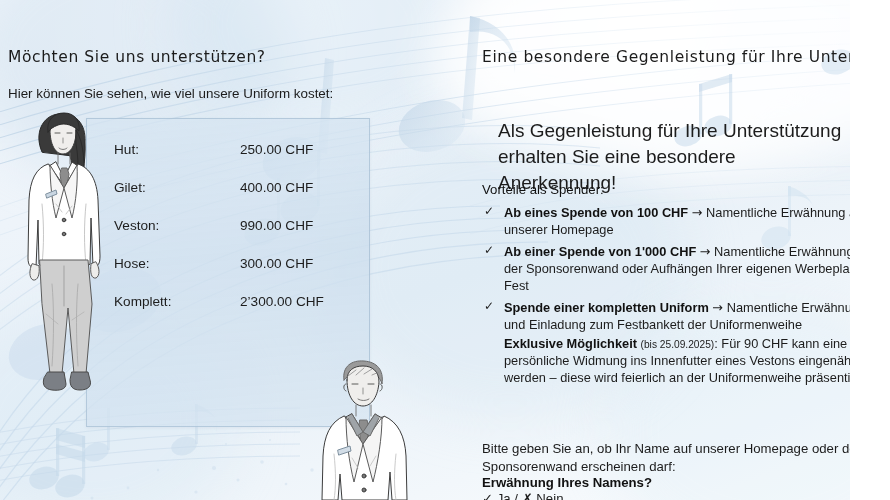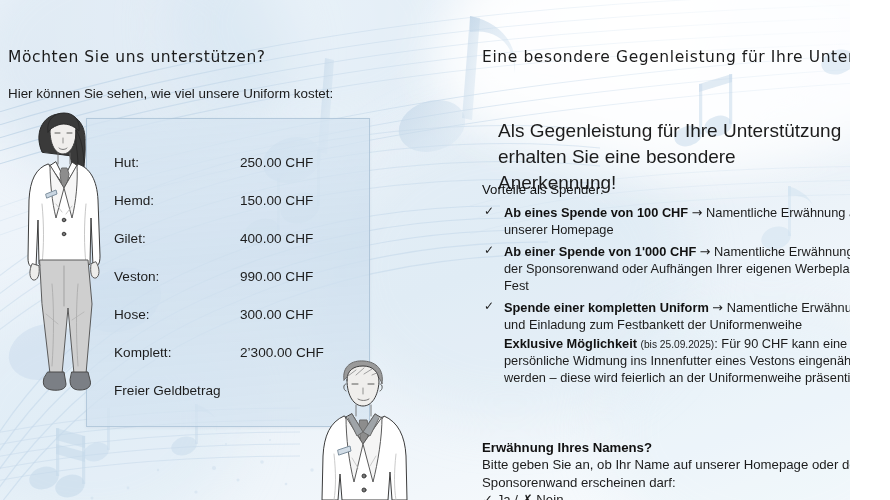--- a/index.html
+++ b/index.html
@@ -51,21 +51,21 @@
   #left-sub{position:absolute;left:0;top:38px;font-size:13.4px;color:#1c1c1c;white-space:nowrap;}
 
   
   #price-panel{
     position:absolute;left:86px;top:118px;width:282px;height:307px;
     background:linear-gradient(175deg,rgba(214,229,242,.72) 0%,rgba(206,223,238,.80) 45%,rgba(213,228,241,.72) 100%);
     border:1px solid rgba(150,176,200,.55);
     box-shadow:0 1px 3px rgba(120,150,180,.13);
   }
   #price-list{
-    position:absolute;left:114px;top:155px;width:260px;
+    position:absolute;left:114px;top:142px;width:260px;
   }
   .price-row{
     display:flex;height:38px;align-items:flex-start;
     font-size:13.6px;color:#1d1d1d;
   }
   .price-label{width:108px;flex:0 0 108px;}
   .price-value{flex:1;text-align:left;padding-left:18px;}
   .price-row.single .price-label{width:auto;flex:none;white-space:nowrap;}
 
   
@@ -348,41 +348,34 @@
     <div id="left-heading" class="heading">Möchten Sie uns unterstützen?</div>
     <div id="left-sub">Hier können Sie sehen, wie viel unsere Uniform kostet:</div>
   </div>
 
   <div id="price-list">
     <div class="price-row">
       <span class="price-label">Hut:</span>
       <span class="price-value">250.00 CHF</span>
     </div>
     <div class="price-row">
-      <span class="price-label">Hemd:</span>
-      <span class="price-value">150.00 CHF</span>
-    </div>
-    <div class="price-row">
       <span class="price-label">Gilet:</span>
       <span class="price-value">400.00 CHF</span>
     </div>
     <div class="price-row">
       <span class="price-label">Veston:</span>
       <span class="price-value">990.00 CHF</span>
     </div>
     <div class="price-row">
       <span class="price-label">Hose:</span>
       <span class="price-value">300.00 CHF</span>
     </div>
     <div class="price-row">
       <span class="price-label">Komplett:</span>
       <span class="price-value">2’300.00 CHF</span>
-    </div>
-    <div class="price-row single">
-      <span class="price-label">Freier Geldbetrag</span>
     </div>
   </div>
 
   <div id="right-col" class="col">
     <div id="right-heading" class="heading">Eine besondere Gegenleistung für Ihre Unterstützung</div>
     <div id="right-intro">Als Gegenleistung für Ihre Unterstützung erhalten Sie eine besondere Anerkennung!</div>
 
     <div id="benefits-title">Vorteile als Spender:</div>
 
     <div id="benefits">
@@ -407,19 +400,19 @@
         <span class="arrow">→</span>
         <span>Namentliche Erwähnung  und Einladung zum Festbankett der Uniformenweihe</span>
         <span class="sub-note">
           <b>Exklusive Möglichkeit</b>
           <span class="small-paren">(bis 25.09.2025)</span><span>: Für 90 CHF kann eine persönliche Widmung ins Innenfutter eines Vestons eingenäht werden – diese wird feierlich an der Uniformenweihe präsentiert.</span>
         </span>
       </div>
     </div>
 
     <div id="mention">
+      <div id="mention-text">Bitte geben Sie an, ob Ihr Name auf unserer Homepage oder der Sponsorenwand erscheinen darf:</div>
       <div id="mention-title">Erwähnung Ihres Namens?</div>
-      <div id="mention-text">Bitte geben Sie an, ob Ihr Name auf unserer Homepage oder der Sponsorenwand erscheinen darf:</div>
       <div id="mention-answer">✓ Ja / ✗ Nein</div>
     </div>
   </div>
 
 </div>
 
 </body></html>

